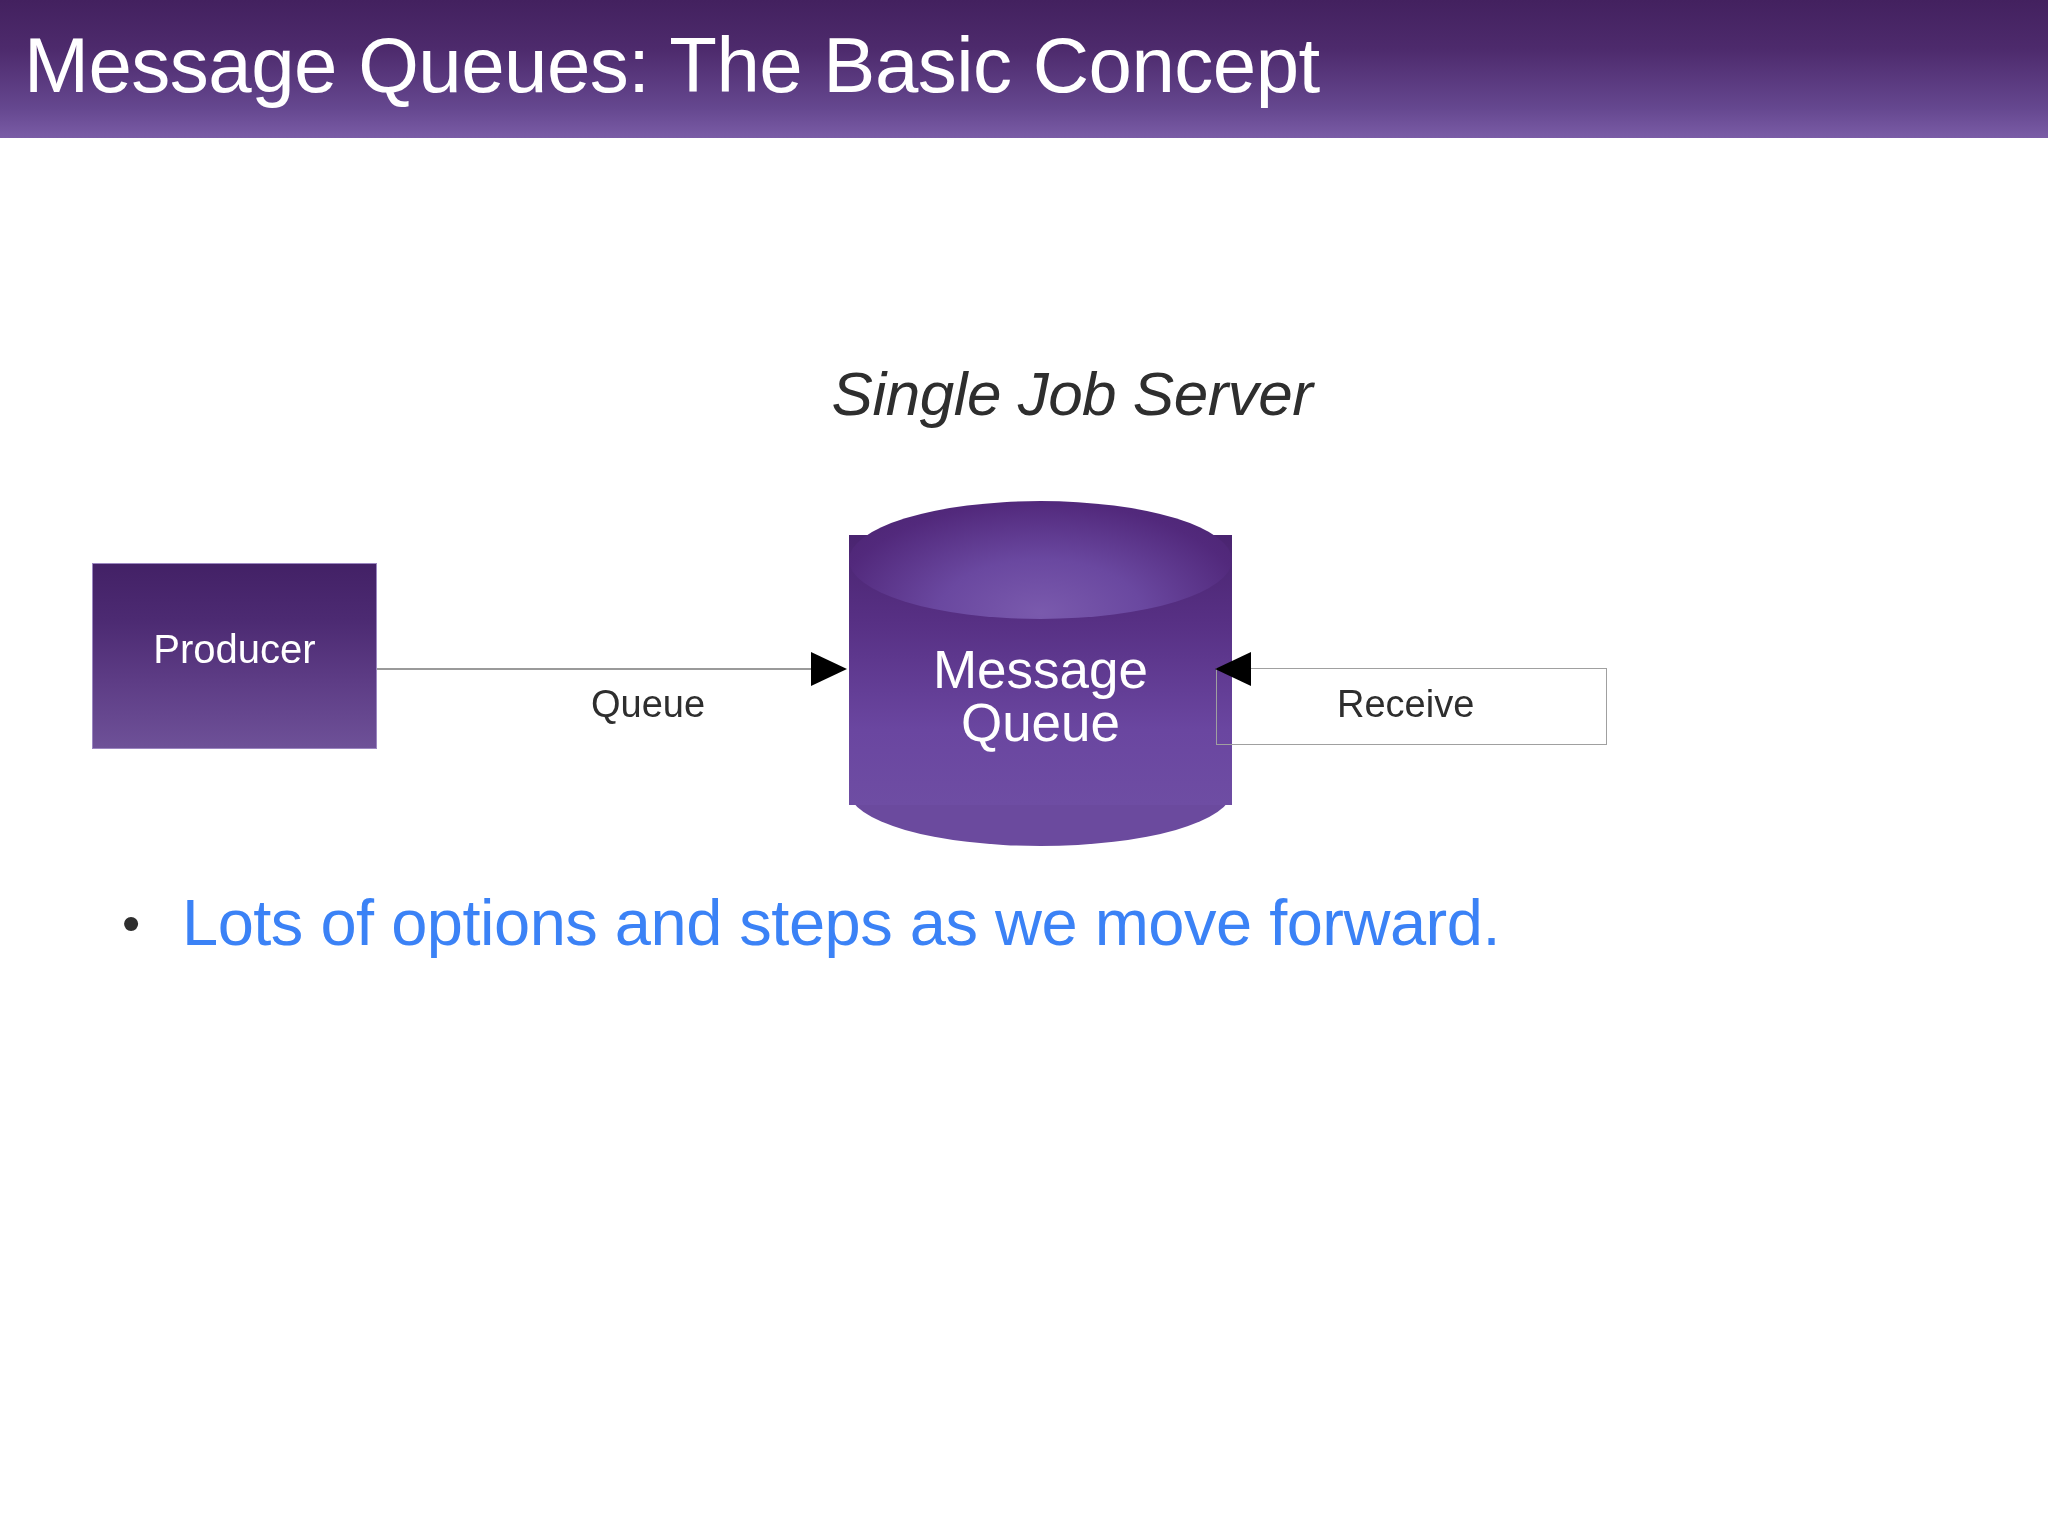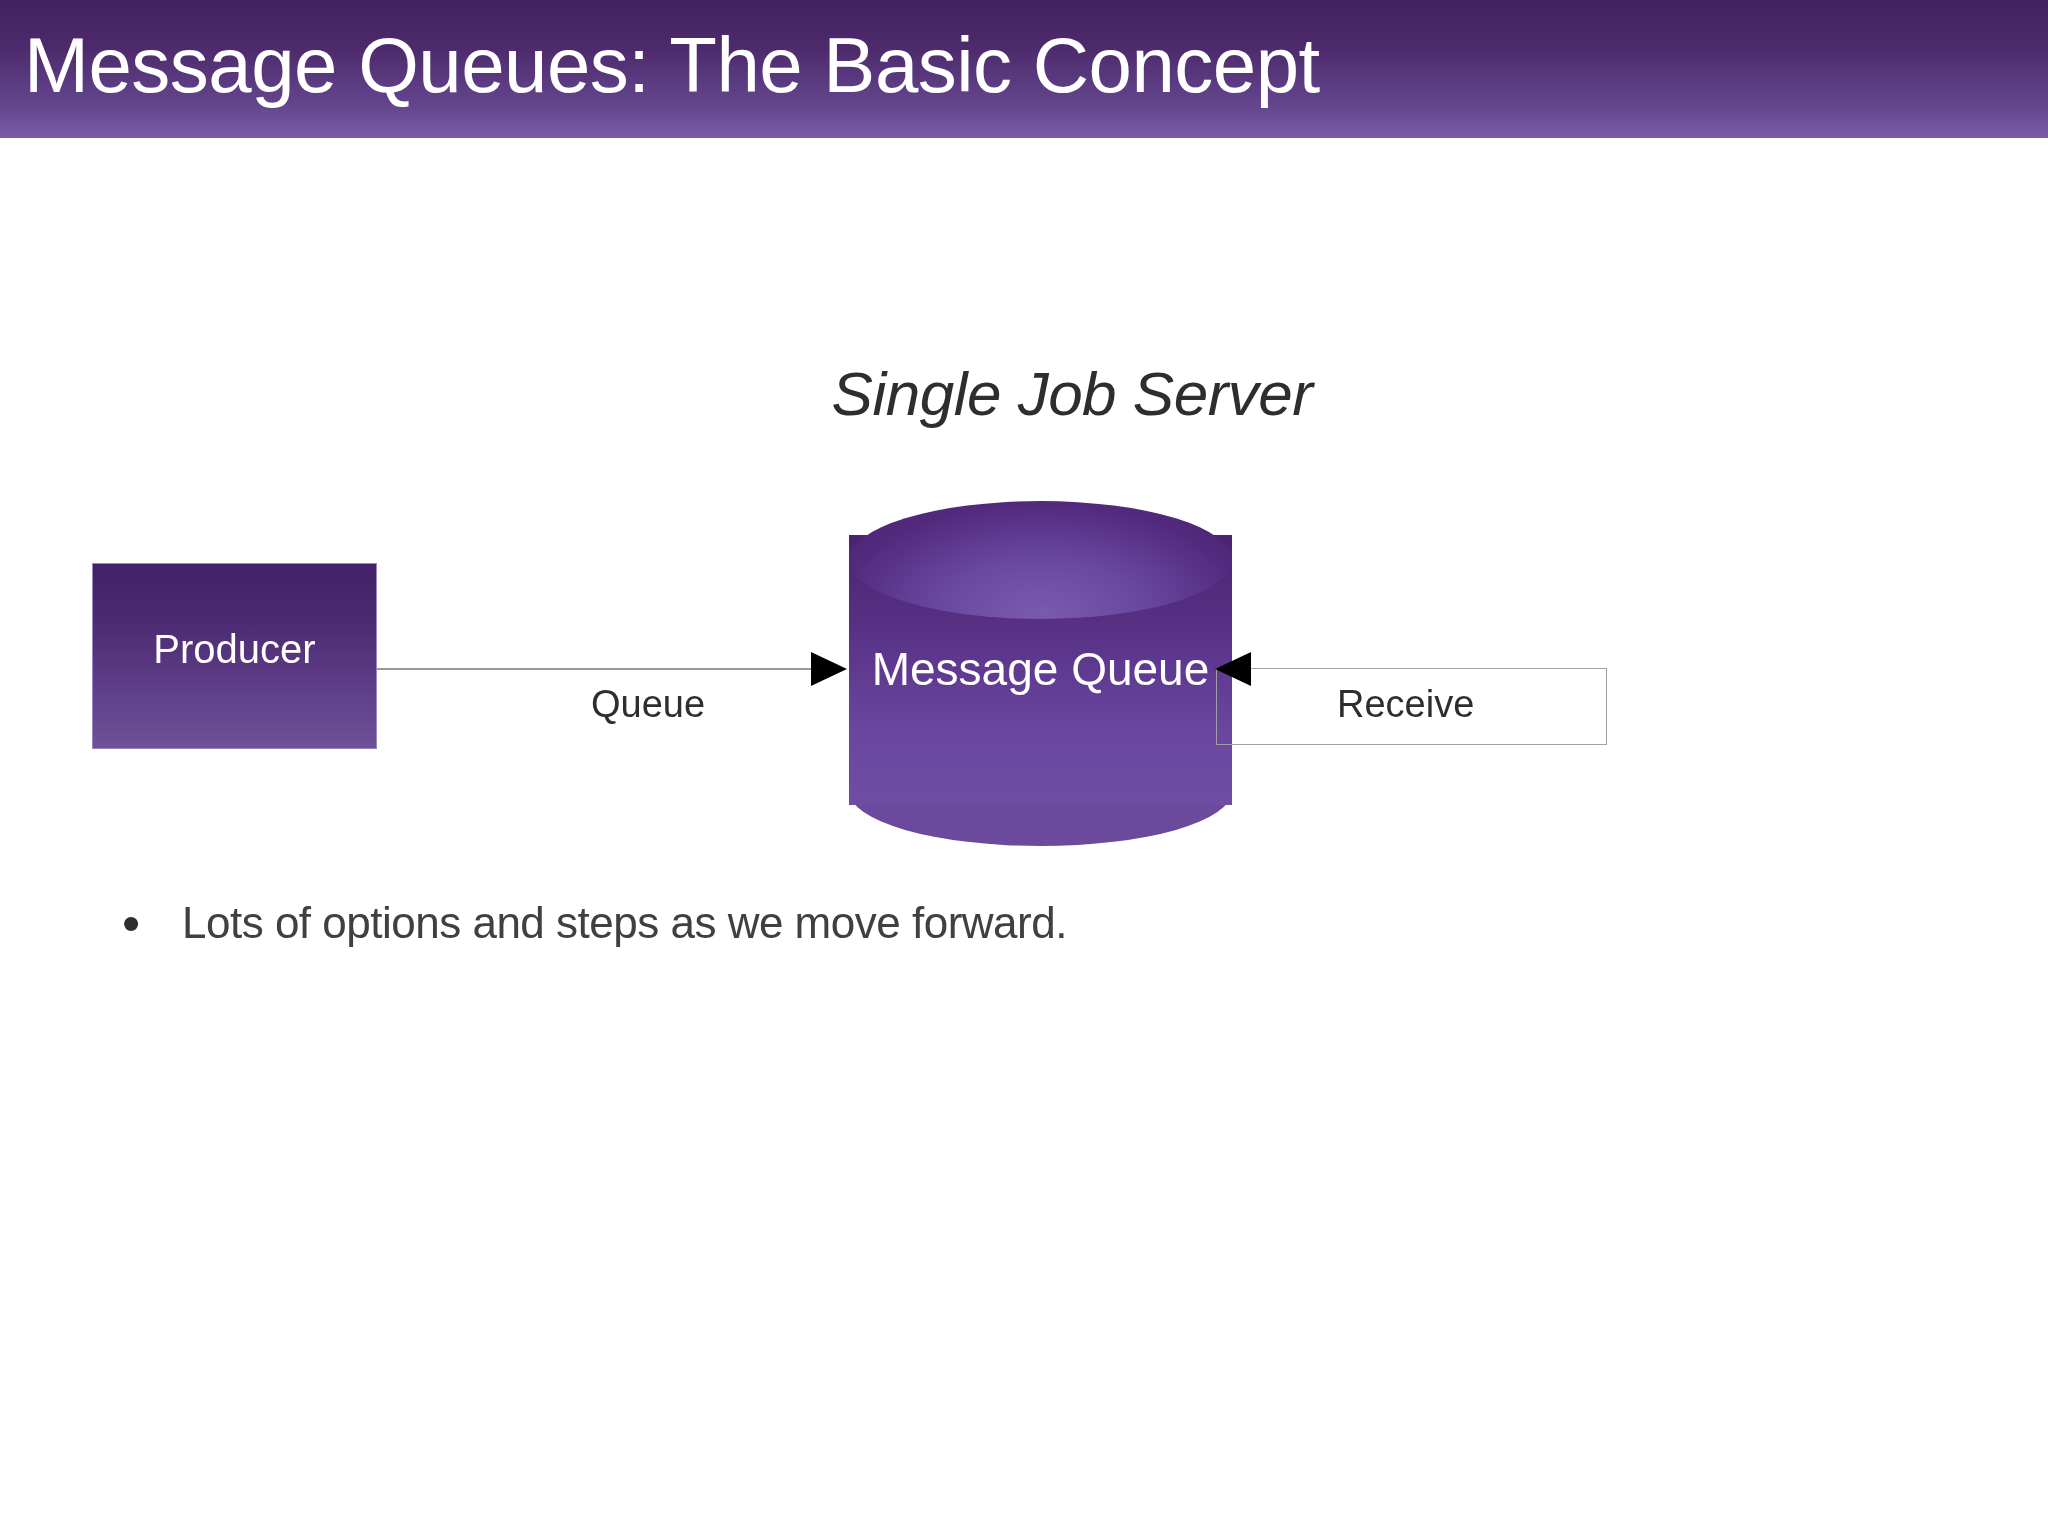--- a/index.html
+++ b/index.html
@@ -116,21 +116,21 @@
     border-radius: 50%;
     background: radial-gradient(ellipse 70% 120% at 50% 95%, #7a5aad 0%, #6a48a0 38%, #52297c 78%, #4a2470 100%);
   }
   #cyl-label {
     position: absolute;
     left: 0;
     top: 142px;
     width: 383px;
     text-align: center;
     color: #ffffff;
-    font-size: 46px;
+    font-size: 53px;
     line-height: 53px;
   }
 
   
   .conn-line {
     position: absolute;
     background: #9a9a9a;
   }
   #queue-line {
     left: 377px;
@@ -189,23 +189,23 @@
     display: flex;
     align-items: flex-start;
   }
   #bullet-dot {
     font-size: 52px;
     line-height: 70px;
     color: #2e2e2e;
     width: 60px;
   }
   #bullet-text {
-    font-size: 44px;
+    font-size: 65px;
     line-height: 70px;
-    color: #404040;
+    color: #3b82f6;
     white-space: nowrap;
     letter-spacing: -0.5px;
   }
 </style>
 </head>
 <body>
 
 <div id="slide">
 
   <div id="title-bar">

